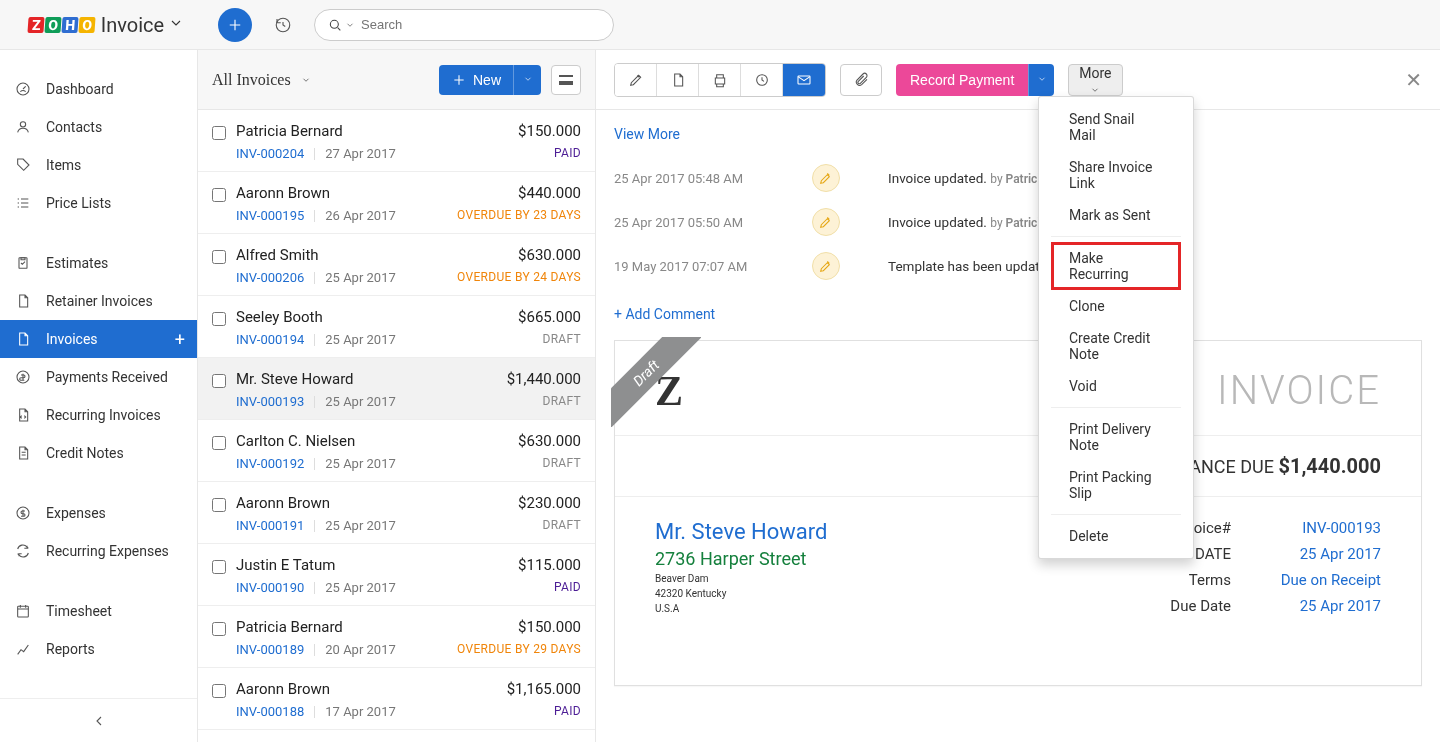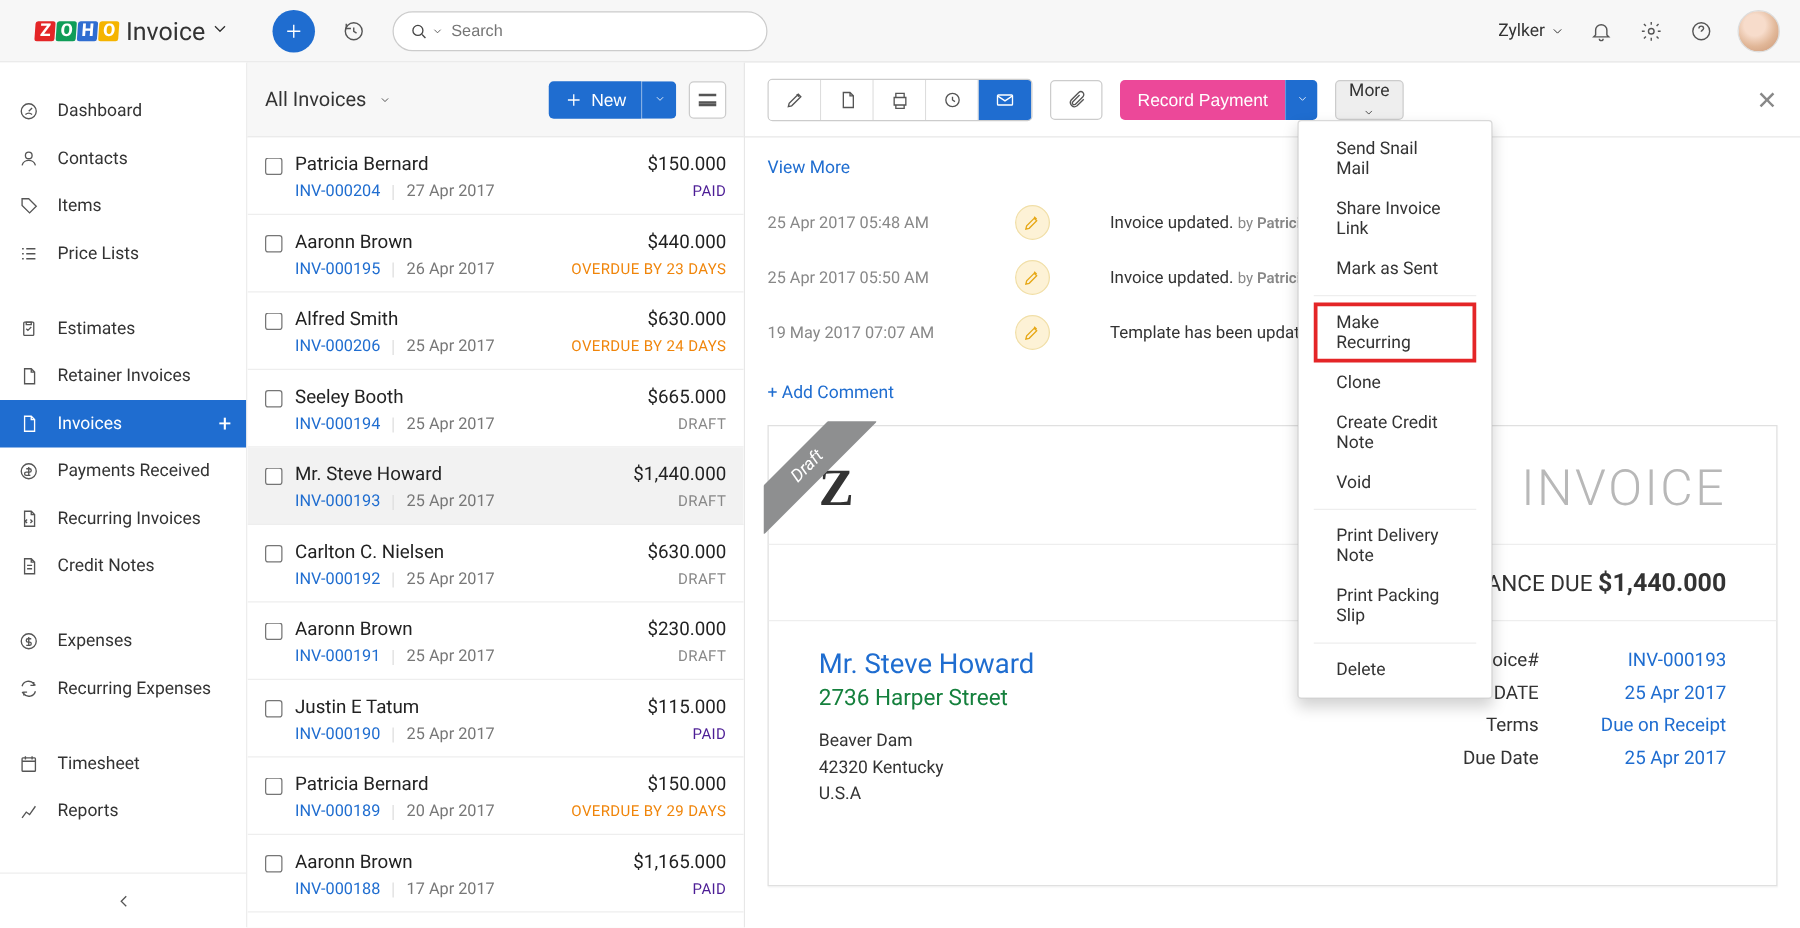--- a/index.html
+++ b/index.html
@@ -34,21 +34,21 @@
   .nav-item .nicon { width:18px; display:flex; justify-content:center; color:#555;}
   .nav-item.active { background:#1f6dd0; color:#fff;}
   .nav-item.active .nicon { color:#fff;}
   .nav-item .plus-side { position:absolute; right:12px; color:#fff; font-size:18px;}
   .nav-gap { height:22px; }
   .collapse { height:44px; border-top:1px solid #eee; display:flex; align-items:center; justify-content:center; color:#555; cursor:pointer;}
 
   
   .listcol { width: 398px; border-right:1px solid #e7e7e7; display:flex; flex-direction:column; background:#f7f7f7;}
   .listhead { height:60px; display:flex; align-items:center; justify-content:space-between; padding:0 14px; border-bottom:1px solid #e7e7e7;}
-  .listtitle { font-size:16px; color:#333; display:flex; align-items:center; gap:10px;}
+  .listtitle { font-size:16px; color:#333; display:flex; align-items:center; gap:10px;font-family:Liberation Serif, serif;}
   .listhead-right { display:flex; align-items:center;}
   .newbtn-group { display:flex;}
   .newbtn { background:#1f6dd0; color:#fff; border:none; height:30px; padding:0 12px; border-radius:4px 0 0 4px; display:flex; align-items:center; gap:6px; font-size:14px; cursor:pointer;}
   .newbtn-caret { background:#1f6dd0; color:#fff; border:none; border-left:1px solid rgba(255,255,255,.3); height:30px; width:28px; border-radius:0 4px 4px 0; cursor:pointer;}
   .menu-btn { width:30px; height:30px; border:1px solid #ccc; background:#fff; margin-left:10px; border-radius:4px; display:flex; align-items:center; justify-content:center; cursor:pointer;}
   .menu-btn .bars{ width:14px; height:10px; border-top:2px solid #555; border-bottom:2px solid #555; position:relative;}
   .menu-btn .bars:before{content:""; position:absolute; left:0; right:0; top:4px; border-top:2px solid #555;}
 
   .listbody { flex:1; overflow-y:auto; background:#fff;}
   .row { display:flex; padding:12px 14px 10px 14px; border-bottom:1px solid #eee; cursor:pointer; gap:10px;}
@@ -103,21 +103,21 @@
   .draft-ribbon span { position:absolute; width:130px; padding:6px 0; background:#8e8f90; color:#fff; text-align:center; transform:rotate(-45deg); left:-30px; top:22px; font-style:italic; font-size:14px;}
   .paper .header { display:flex; justify-content:space-between; align-items:flex-start; padding:26px 40px 20px 40px; border-bottom:1px solid #eee;}
   .paper .zlogo { font-family: Georgia, serif; font-size:42px; font-weight:700;}
   .paper .invtitle { font-size:40px; color:#b8b8b8; letter-spacing:2px; font-weight:300;}
   .paper .balance { text-align:right; padding:18px 40px; border-bottom:1px solid #eee; font-size:18px; color:#333; }
   .paper .balance b { font-weight:700; font-size:20px;}
   .paper .meta { display:flex; justify-content:space-between; padding:22px 40px;}
   .paper .cust { color:#333;}
   .paper .cust .cname { color:#1f6dd0; font-size:22px; font-weight:400;}
   .paper .cust .addr { color:#15803d; font-size:18px; margin-top:4px;}
-  .paper .cust .rest { margin-top:14px; font-size:14px; line-height:1.5;}
+  .paper .cust .rest { margin-top:2px; font-size:10px; line-height:1.5;}
   .paper .kv { text-align:right;}
   .paper .kv .krow { display:flex; gap:40px; justify-content:flex-end; margin-bottom:8px; font-size:15px;}
   .paper .kv .k { color:#333; min-width:80px; text-align:right;}
   .paper .kv .v { color:#1f6dd0; min-width:110px; text-align:right;}
 
   
   svg.icon { width:16px; height:16px; stroke:currentColor; fill:none; stroke-width:1.6; }
   svg.icon18 { width:18px; height:18px; stroke:currentColor; fill:none; stroke-width:1.5;}
 
   ::-webkit-scrollbar { width:0; height:0;}
@@ -158,46 +158,20 @@
           <circle cx="11" cy="11" r="6"></circle>
           <path d="M20 20l-4-4"></path>
         </svg>
       <svg class="icon" viewBox="0 0 24 24" style="width:10px;height:10px">
           <path d="M6 9l6 6 6-6"></path>
         </svg>
     </span>
     <input class="search-input" placeholder="Search" style="">
   </div>
 
-  <div class="topright">
-    <div class="org">
-      <span>Zylker</span>
-      <svg class="icon" viewBox="0 0 24 24" style="width:12px;height:12px">
-          <path d="M6 9l6 6 6-6"></path>
-        </svg>
-    </div>
-    <span class="icon-btn">
-      <svg class="icon18" viewBox="0 0 24 24">
-          <path d="M6 16V11a6 6 0 1112 0v5l2 2H4l2-2zM10 20a2 2 0 004 0"></path>
-        </svg>
-    </span>
-    <span class="icon-btn">
-      <svg class="icon18" viewBox="0 0 24 24">
-          <circle cx="12" cy="12" r="3"></circle>
-          <path d="M12 2v3M12 19v3M4.2 4.2l2.1 2.1M17.7 17.7l2.1 2.1M2 12h3M19 12h3M4.2 19.8l2.1-2.1M17.7 6.3l2.1-2.1"></path>
-        </svg>
-    </span>
-    <span class="icon-btn">
-      <svg class="icon18" viewBox="0 0 24 24">
-          <circle cx="12" cy="12" r="9"></circle>
-          <path d="M9.5 9a2.5 2.5 0 115 0c0 1.5-2.5 2-2.5 3.5M12 17h.01"></path>
-        </svg>
-    </span>
-    <div class="avatar"></div>
-  </div>
 </div>
 
 <div class="cols">
 
   <div class="sidebar">
     <div class="nav" id="nav">
         <div class="nav-item">
           <span class="nicon">
             <svg class="icon" viewBox="0 0 24 24">
               <circle cx="12" cy="12" r="9"></circle>

